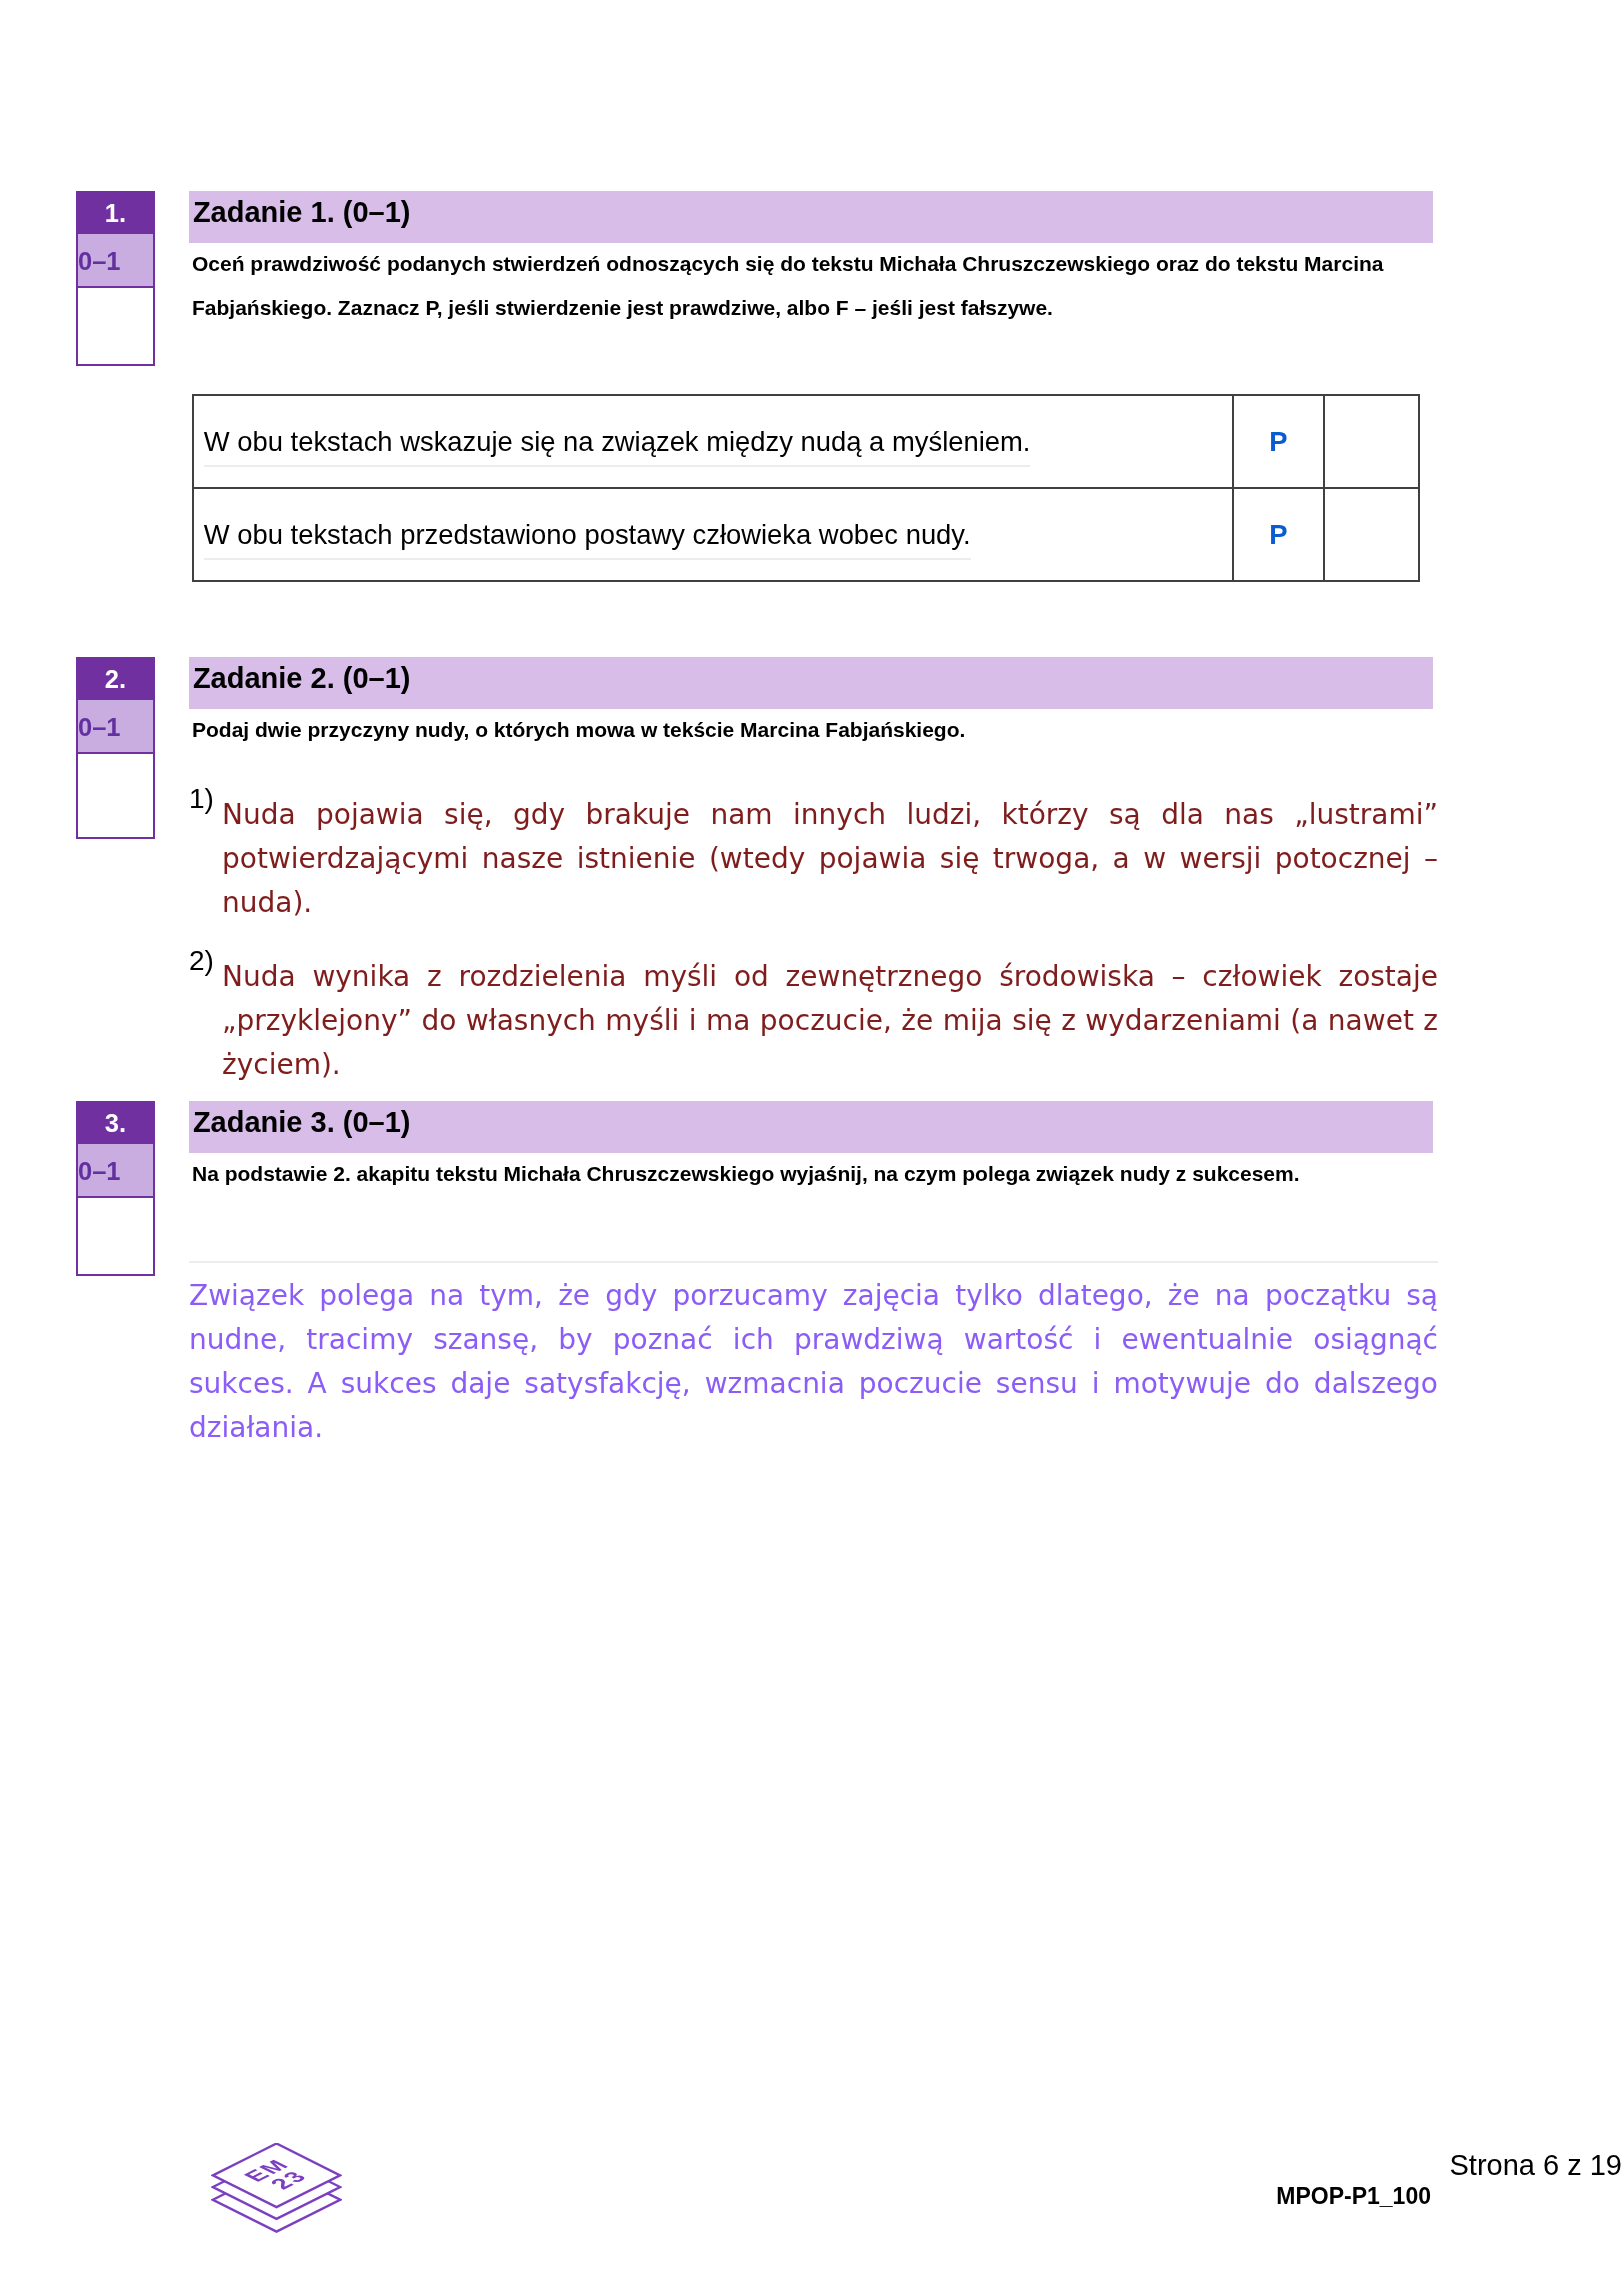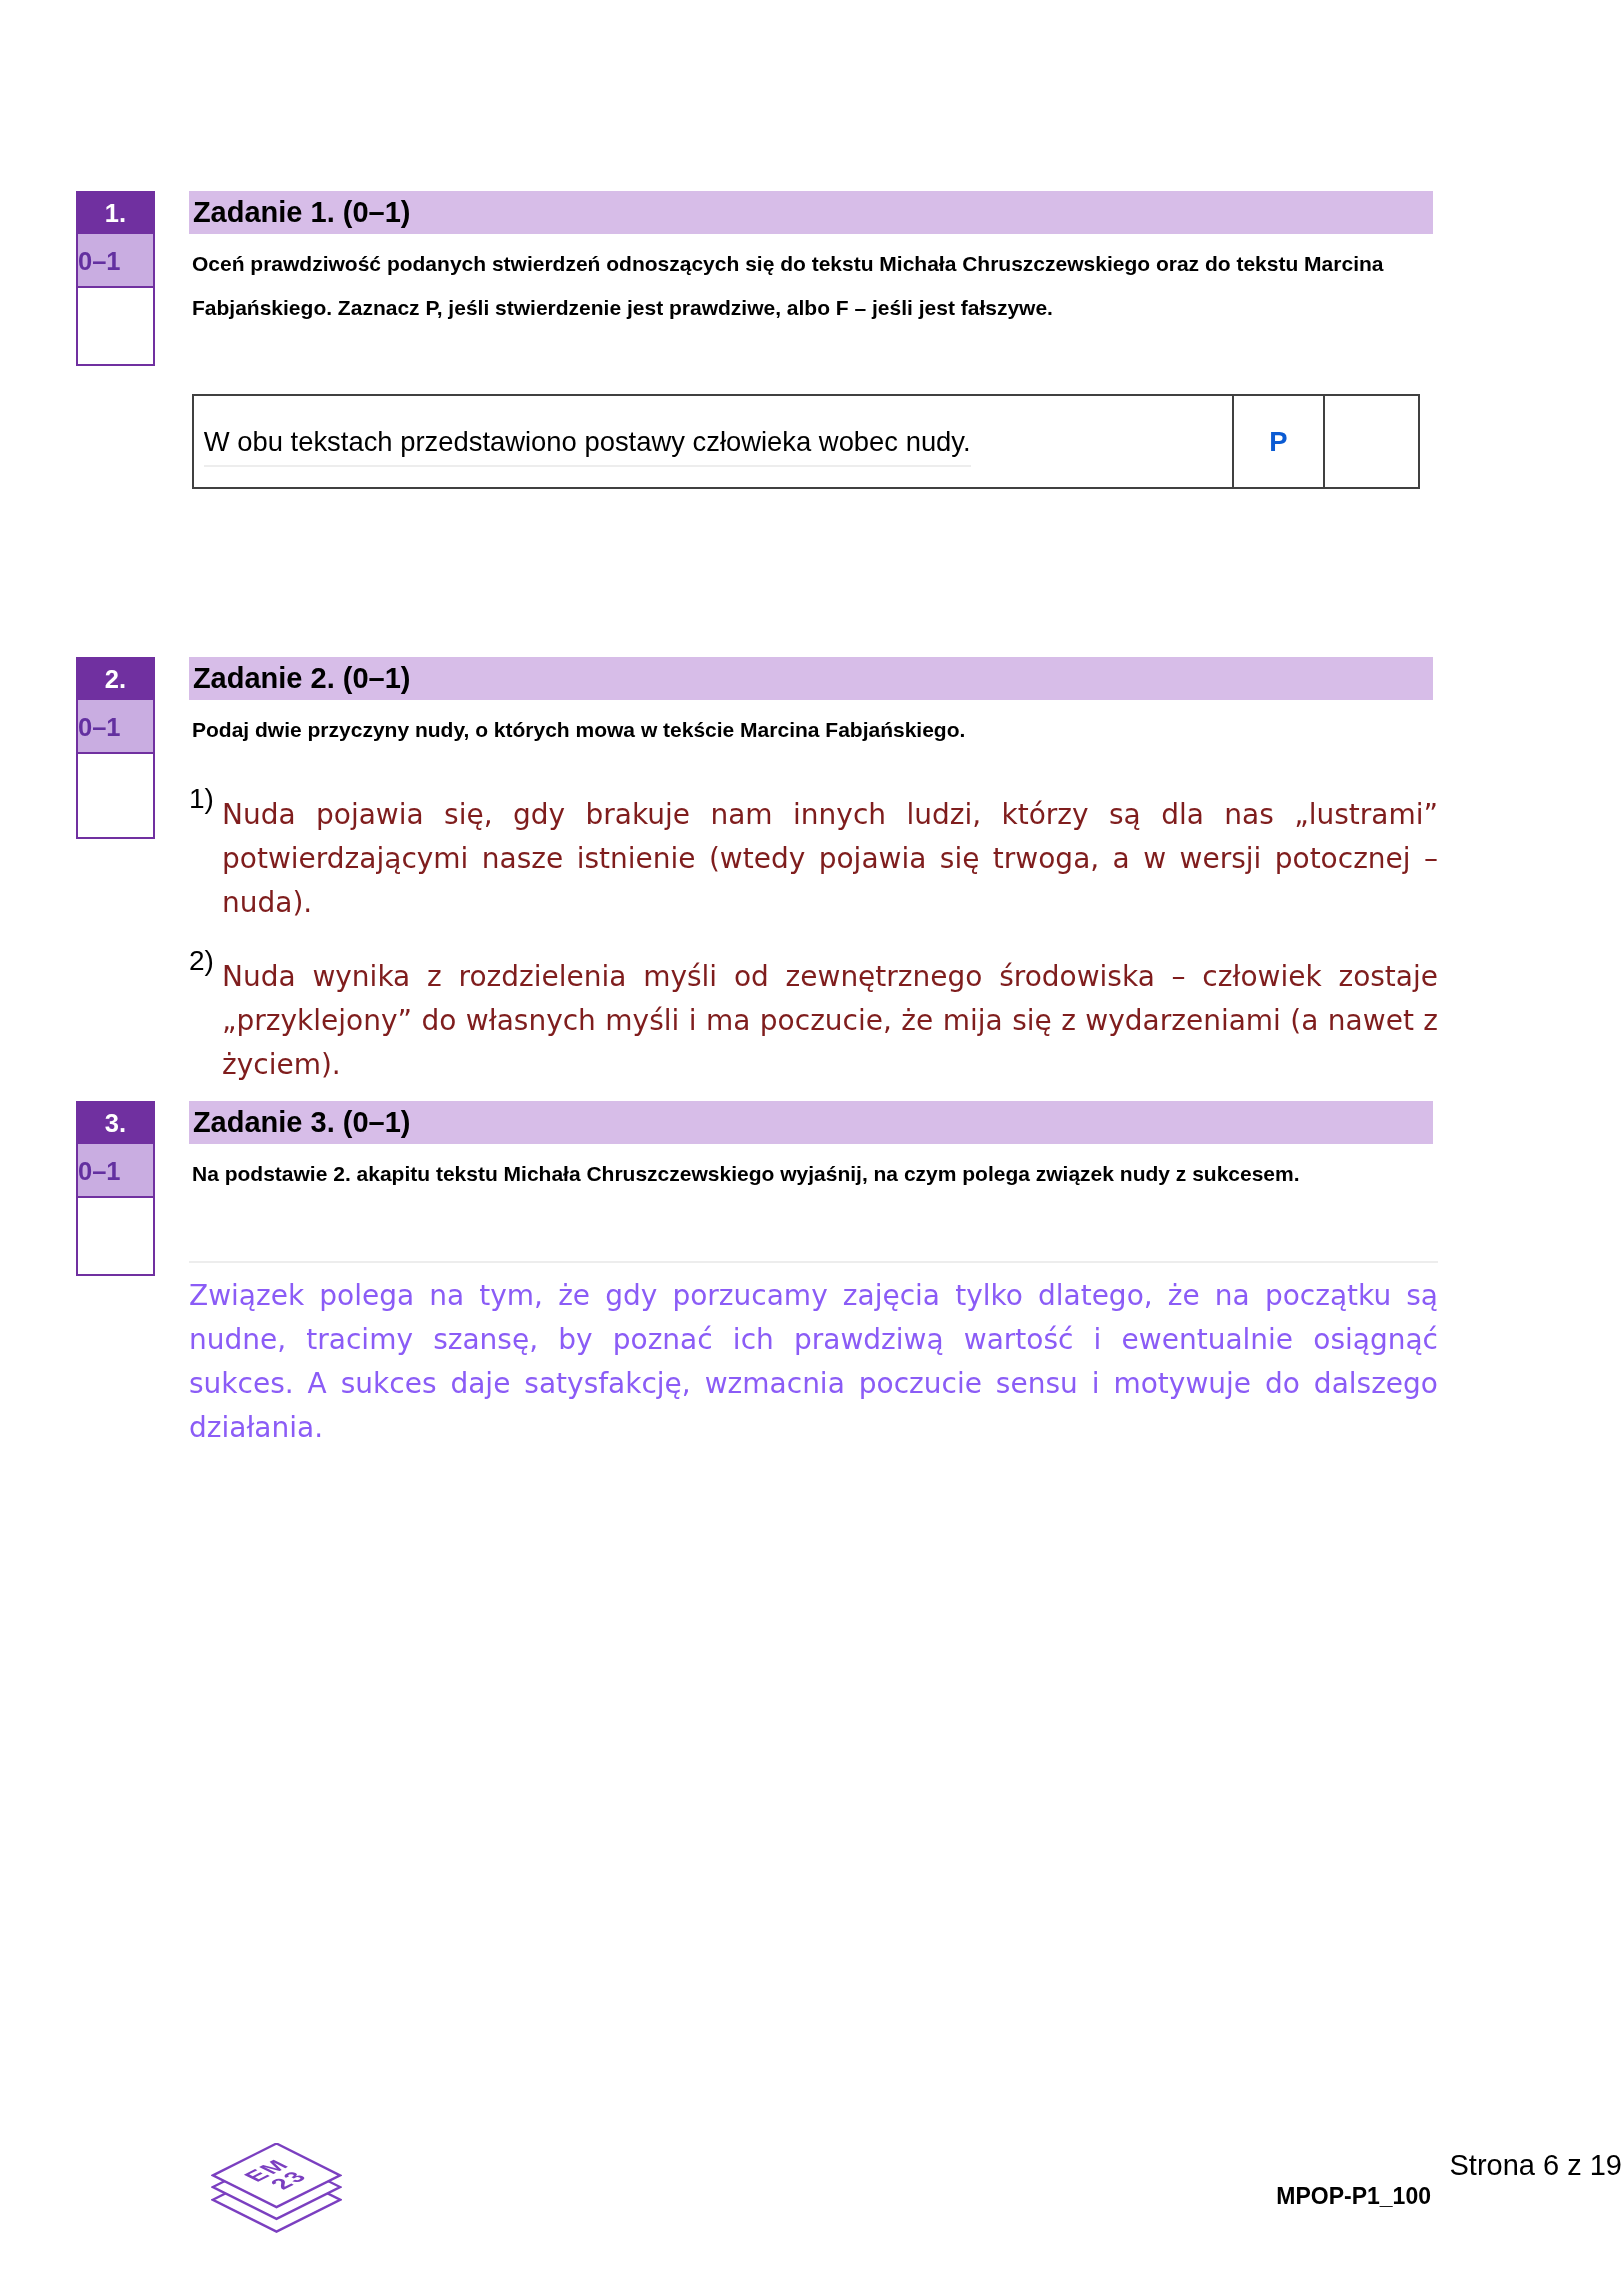--- a/index.html
+++ b/index.html
@@ -20,21 +20,21 @@
   }
   .badge-pts {
     height:54px; background:#C9ADE1; color:#6330A0;
     font-weight:bold; font-size:25.5px; line-height:54px; text-align:left;
     border-bottom:2px solid #7030A0;
   }
   .badge-blank { height:76px; background:#fff; }
 
   
   .task-bar {
-    position:absolute; left:189px; width:1244px; height:43px;
+    position:absolute; left:189px; width:1244px; height:52px;
     background:#D7BDE8;
   }
   .task-bar .task-title {
     font-weight:bold; font-size:29px; line-height:43px; padding-left:3.9px;
   }
 
   
   .instruction {
     position:absolute; left:192px; width:1249px;
     font-weight:bold; font-size:21px; line-height:44px;
@@ -97,20 +97,27 @@
 </div>
 
 <div class="task-bar" style="top:191px">
   <div class="task-title">Zadanie 1. (0–1)</div>
 </div>
 
 <div class="instruction" style="top:242px">Oceń prawdziwość podanych stwierdzeń odnoszących się do tekstu Michała Chruszczewskiego oraz do tekstu Marcina Fabjańskiego. Zaznacz P, jeśli stwierdzenie jest prawdziwe, albo F – jeśli jest fałszywe.</div>
 
 <table class="tf-table">
   <tbody>
+      <tr>
+    <td class="stmt-cell">
+      <span class="writing-line">W obu tekstach wskazuje się na związek między nudą a myśleniem.</span>
+    </td>
+    <td class="ans-cell">P</td>
+    <td class="empty-cell"></td>
+  </tr>
   <tr>
     <td class="stmt-cell">
       <span class="writing-line">W obu tekstach przedstawiono postawy człowieka wobec nudy.</span>
     </td>
     <td class="ans-cell">P</td>
     <td class="empty-cell"></td>
   </tr>
 </tbody>
   </table>
 

